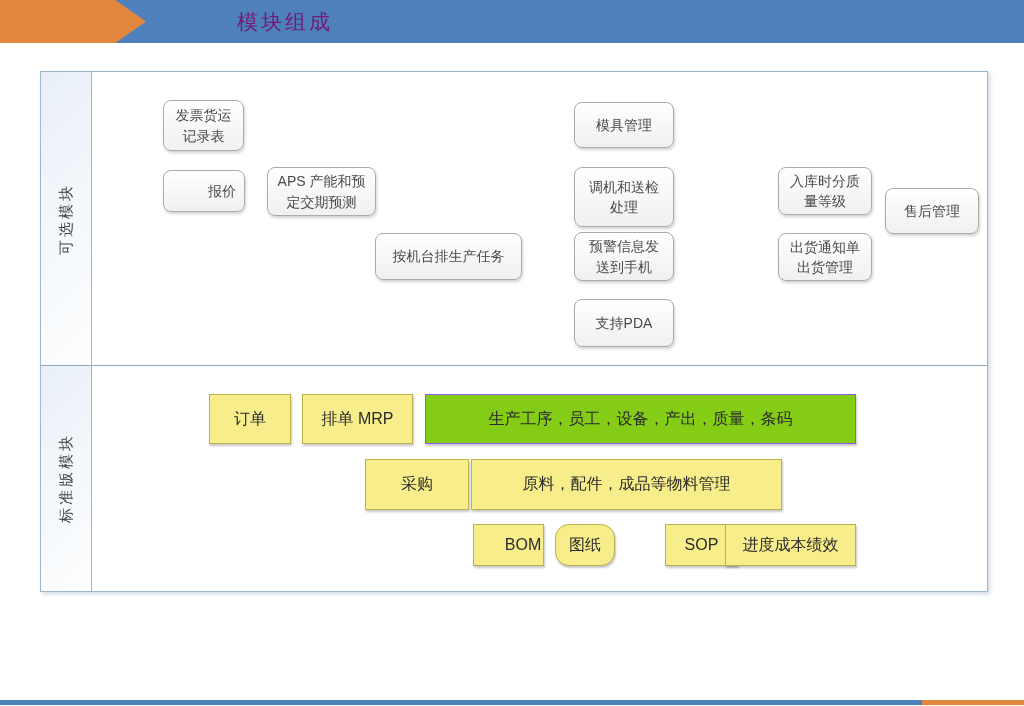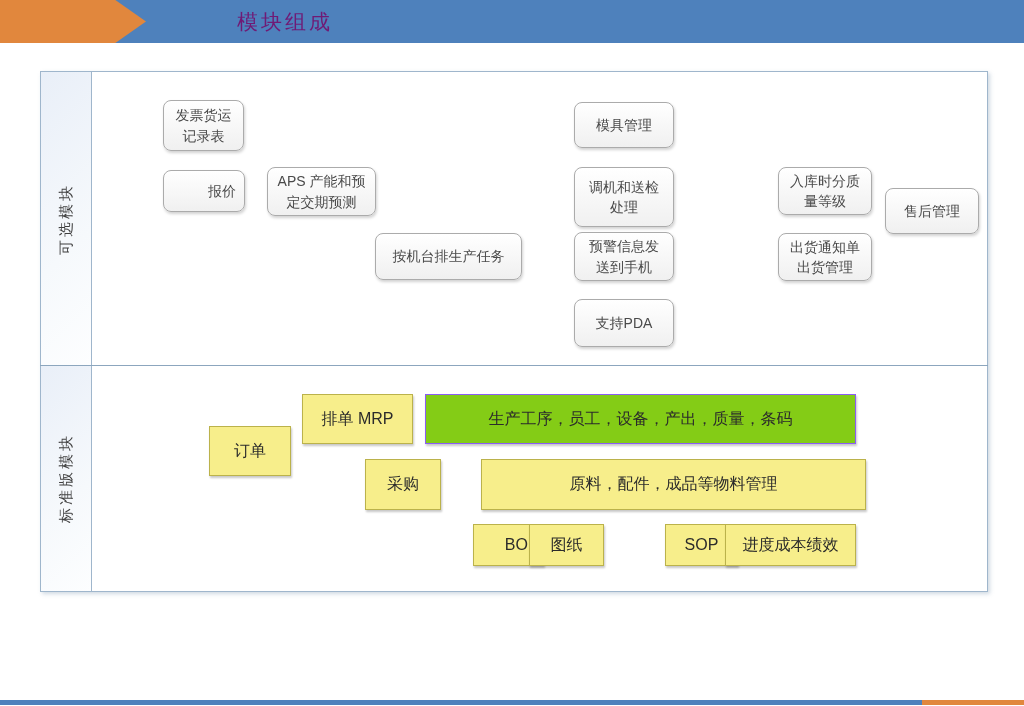--- a/index.html
+++ b/index.html
@@ -98,24 +98,24 @@
 <div class="gbox" style="left:267px;top:167px;width:109px;height:49px;">APS 产能和预定交期预测</div>
 <div class="gbox" style="left:375px;top:233px;width:147px;height:47px;">按机台排生产任务</div>
 <div class="gbox" style="left:574px;top:102px;width:100px;height:46px;">模具管理</div>
 <div class="gbox" style="left:574px;top:167px;width:100px;height:60px;">调机和送检处理</div>
 <div class="gbox" style="left:574px;top:232px;width:100px;height:49px;">预警信息发送到手机</div>
 <div class="gbox" style="left:574px;top:299px;width:100px;height:48px;">支持PDA</div>
 <div class="gbox" style="left:778px;top:167px;width:94px;height:48px;">入库时分质量等级</div>
 <div class="gbox" style="left:885px;top:168px;width:94px;height:46px;margin-top:20px;">售后管理</div>
 <div class="gbox" style="left:778px;top:233px;width:94px;height:48px;">出货通知单出货管理</div>
 
-<div class="cbox yellow" style="left:209px;top:394px;width:82px;height:50px;margin-top:32px;">订单</div>
+<div class="cbox yellow" style="left:209px;top:394px;width:82px;height:50px;">订单</div>
 <div class="cbox yellow" style="left:302px;top:394px;width:111px;height:50px;">排单 MRP</div>
 <div class="cbox salmon" style="left:425px;top:394px;width:431px;height:50px;">生产工序，员工，设备，产出，质量，条码</div>
-<div class="cbox yellow" style="left:365px;top:459px;width:76px;height:51px;">采购</div>
-<div class="cbox yellow" style="left:481px;top:459px;width:385px;height:51px;text-align:right;">原料，配件，成品等物料管理</div>
+<div class="cbox yellow" style="left:365px;top:459px;width:104px;height:51px;">采购</div>
+<div class="cbox yellow" style="left:471px;top:459px;width:311px;height:51px;text-align:right;">原料，配件，成品等物料管理</div>
 <div class="cbox yellow" style="left:473px;top:524px;width:71px;height:42px;padding-left:35px;">BOM</div>
-<div class="cbox yellow" style="left:529px;top:524px;width:75px;height:42px;">图纸</div>
+<div class="cbox yellow" style="left:555px;top:524px;width:60px;height:42px;border-radius:14px;">图纸</div>
 <div class="cbox yellow" style="left:641px;top:524px;width:73px;height:42px;margin-left:24px;">SOP</div>
 <div class="cbox yellow" style="left:725px;top:524px;width:131px;height:42px;">进度成本绩效</div>
 
 <div class="footer-blue"></div>
 <div class="footer-orange"></div>
 
 </body></html>

